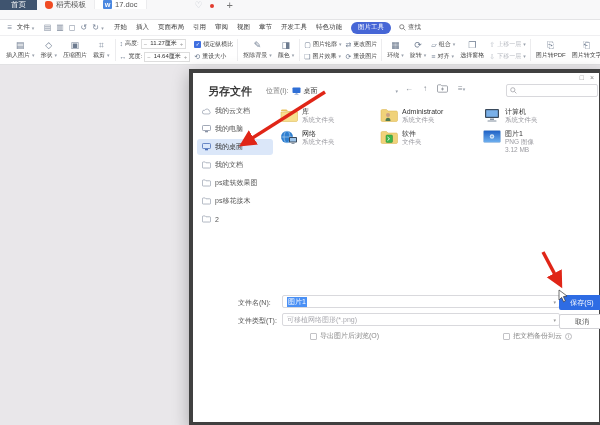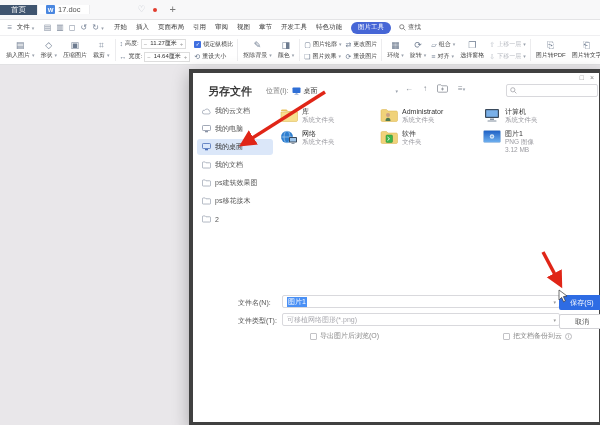--- a/index.html
+++ b/index.html
@@ -4,21 +4,21 @@
 <style>
   * { box-sizing: border-box; }
   html,body { margin:0; padding:0; }
   body {
     width:600px; height:425px; overflow:hidden;
     font-family:"Liberation Sans", sans-serif;
     background:#e9e7ea; color:#444;
     -webkit-font-smoothing:antialiased;
   }
   
-  .titlebar { height:20px; background:#f8f8f9; border-bottom:1px solid #e4e4e6; display:flex; align-items:center; }
+  .titlebar { height:20px; background:#f8f8f9; border-bottom:1px solid #e4e4e6; display:flex; align-items:flex-start; }
   .tab { display:flex; align-items:center; gap:3px; padding:0 8px; font-size:7.5px; color:#555; }
   .tab-home { background:#3f546f; color:#fff; padding:0 11px; }
   .tab-doc { background:#ffffff; border-right:1px solid #ececee; border-left:1px solid #ececee; }
   .flame-ico { width:8px; height:8px; background:#f04b23; border-radius:2px 50% 50% 50%; }
   .w-ico { width:9px; height:9px; background:#4a87e0; color:#fff; font-size:6px; font-weight:bold; display:flex; align-items:center; justify-content:center; border-radius:1px; }
   .tb-right { display:flex; align-items:center; gap:7px; margin-left:48px; }
   .heart { color:#c6cad2; font-size:9px; line-height:1; }
   .reddot { width:4px; height:4px; border-radius:50%; background:#e23c2e; }
   .plus { color:#777; font-size:11px; line-height:1; padding:0 6px; }
   
@@ -78,20 +78,24 @@
   .info { width:7px; height:7px; border:1px solid #b9b9bd; border-radius:50%; font-size:5px; color:#999; display:flex; align-items:center; justify-content:center; }
   
   .overlay { position:absolute; left:0; top:0; width:600px; height:359px; pointer-events:none; }
 </style>
 </head>
 <body>
 
 <div class="titlebar">
   <div class="tab tab-home">
     <span>首页</span>
+  </div>
+  <div class="tab">
+    <span class="flame-ico"></span>
+    <span>稻壳模板</span>
   </div>
   <div class="tab tab-doc">
     <span class="w-ico">W</span>
     <span>17.doc</span>
   </div>
   <div class="tb-right">
     <span class="heart">♡</span>
     <span class="reddot"></span>
     <span class="plus">+</span>
   </div>

